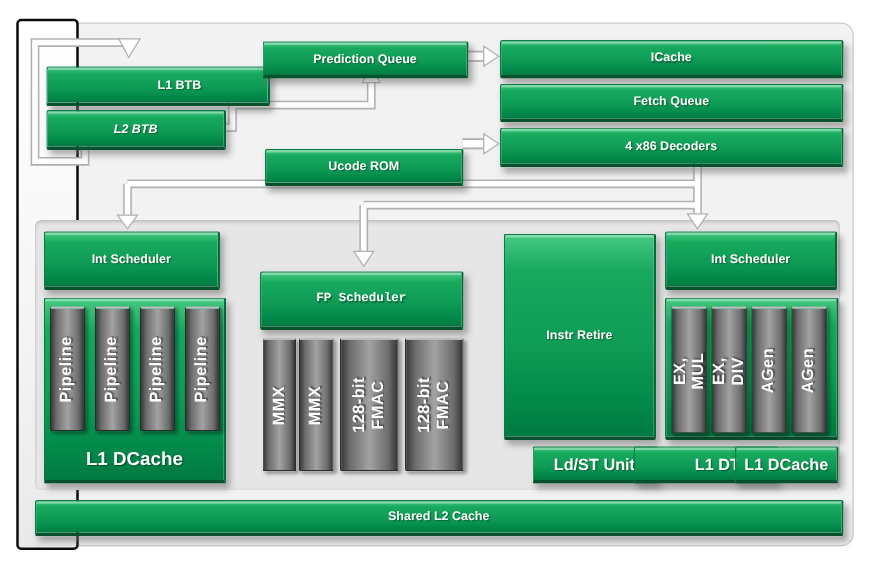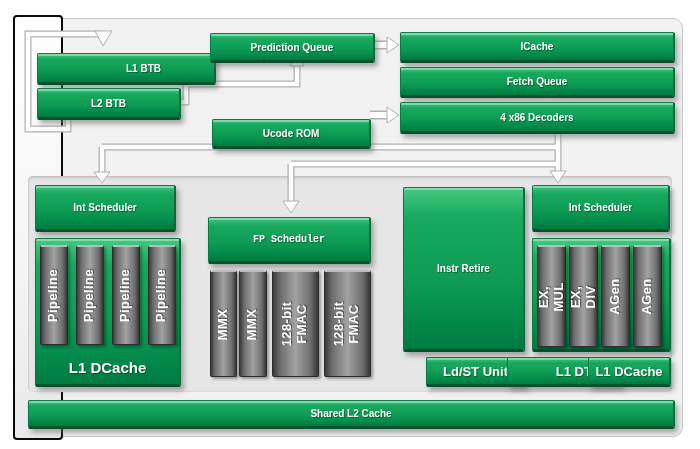--- a/index.html
+++ b/index.html
@@ -59,21 +59,21 @@
     <polygon points="387,107 387,123 399,115" fill="#ffffff" stroke="#b0b0b0" stroke-width="1"></polygon>
 
     <path d="M558,128 L558,171 M102,147 L558,147 M102,147 L102,172 M291,164 L558,164 M291,164 L291,201" fill="none" stroke="#b0b0b0" stroke-width="7"></path>
     <path d="M558,128 L558,171 M102,147 L558,147 M102,147 L102,172 M291,164 L558,164 M291,164 L291,201" fill="none" stroke="#ffffff" stroke-width="4.5"></path>
     <polygon points="94,172 110,172 102,183" fill="#ffffff" stroke="#b0b0b0" stroke-width="1"></polygon>
     <polygon points="283,201 299,201 291,213" fill="#ffffff" stroke="#b0b0b0" stroke-width="1"></polygon>
     <polygon points="550,171 566,171 558,183" fill="#ffffff" stroke="#b0b0b0" stroke-width="1"></polygon>
   </svg>
 
   <div class="gbox fs15" style="left:37px;top:53px;width:141px;height:28px;padding-left:35px;">L1 BTB</div>
-  <div class="gbox fs15" style="left:37px;top:88px;width:141px;height:28px;">L2 BTB</div>
+  <div class="gbox fs15" style="left:37px;top:88px;width:141px;height:28px;font-style:italic;">L2 BTB</div>
   <div class="gbox fs15" style="left:210px;top:33px;width:162px;height:26px;">Prediction Queue</div>
   <div class="gbox fs15" style="left:212px;top:103px;width:156px;height:26px;margin-top:16px;">Ucode ROM</div>
   <div class="gbox fs15" style="left:400px;top:32px;width:272px;height:27px;">ICache</div>
   <div class="gbox fs15" style="left:400px;top:67px;width:272px;height:27px;">Fetch Queue</div>
   <div class="gbox fs15" style="left:400px;top:102px;width:272px;height:28px;text-align:center;">4 x86 Decoders</div>
 
   <div class="gbox fs15" style="left:35px;top:185px;width:138px;height:43px;">Int Scheduler</div>
   <div class="gbox cont" style="left:35px;top:238px;width:143px;height:145px;">
     <span class="contlabel">L1 DCache</span>
   </div>

